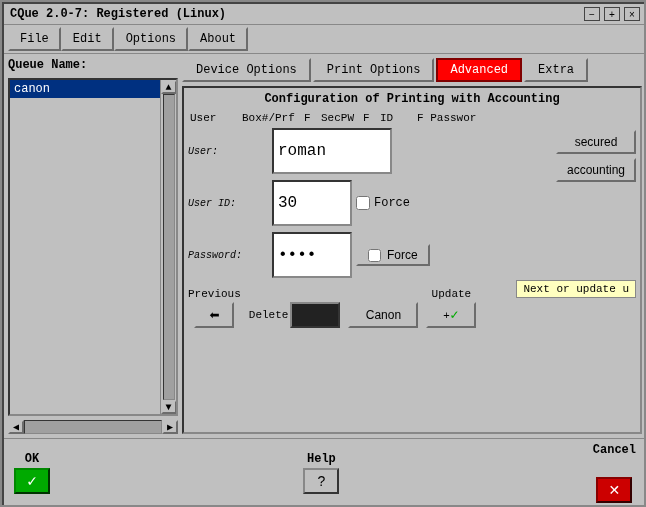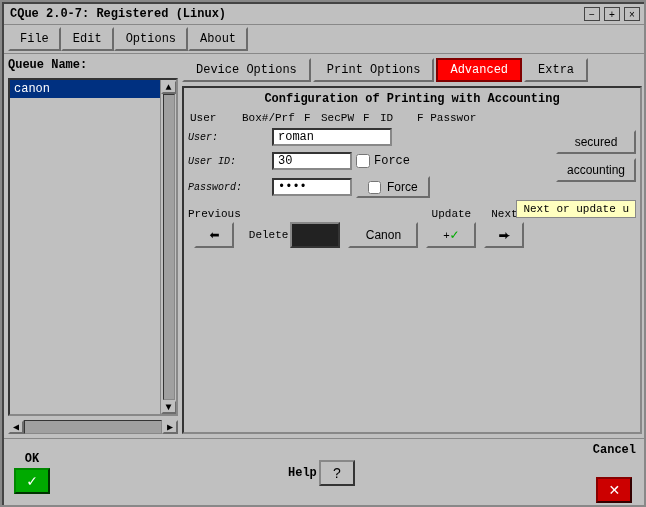--- a/index.html
+++ b/index.html
@@ -135,22 +135,22 @@
       margin-bottom: 2px;
     }
     .form-label {
       width: 80px;
       font-size: 10px;
       font-style: italic;
     }
     .form-input {
       border: 2px inset #888;
       background: white;
-      padding: 0 4px;
-      font-size: 12px;
+      padding: 12px 4px;
+      font-size: 16px;
       font-family: 'Courier New', Courier, monospace;
     }
     .form-input-wide {
       width: 120px;
     }
     .form-input-medium {
       width: 80px;
     }
     .checkbox-force {
       display: flex;
@@ -363,43 +363,39 @@
           </div>
 
           <div style="display:flex;flex-direction:column;align-items:center;gap:2px;">
             <span class="bottom-label">Update</span>
             <button class="nav-btn" style="background:#c0c0c0;min-width:50px;">
               <span style="font-size:11px;">+</span>
               <span style="color:#00aa00;font-size:12px;">✓</span>
             </button>
           </div>
 
-          <div style="display:flex;flex-direction:column;align-items:center;gap:2px;">
-            <span class="bottom-label">Next</span>
-            <button class="nav-btn">⮕</button>
-          </div>
 
           <div class="tooltip-box" style="position:absolute;right:0;bottom:30px;">Next or update u</div>
 
         </div>
 
       </div>
     </div>
   </div>
 
   <div class="footer" style="display:flex;justify-content:space-between;align-items:center;padding:4px 10px;border-top:1px solid #888;">
 
     <div style="display:flex;flex-direction:column;align-items:center;gap:2px;">
       <span style="font-size:12px;font-weight:bold;">OK</span>
       <button style="background:#00aa00;border:2px outset #008800;padding:3px 10px;cursor:pointer;min-width:36px;">
         <span style="color:white;font-size:14px;">✓</span>
       </button>
     </div>
 
-    <div style="display:flex;flex-direction:row;align-items:center;gap:2px;">
+    <div style="display:flex;flex-direction:column;align-items:center;gap:2px;">
       <span style="font-size:12px;font-weight:bold;">Help</span>
       <button style="background:#c0c0c0;border:2px outset #888;padding:3px 10px;cursor:pointer;min-width:36px;">
         <span style="font-size:14px;">?</span>
       </button>
     </div>
 
     <div style="display:flex;flex-direction:column;align-items:center;gap:20px;">
       <span style="font-size:12px;font-weight:bold;">Cancel</span>
       <button style="background:#cc0000;border:2px outset #880000;padding:3px 10px;cursor:pointer;min-width:36px;">
         <span style="color:white;font-size:14px;">✕</span>

